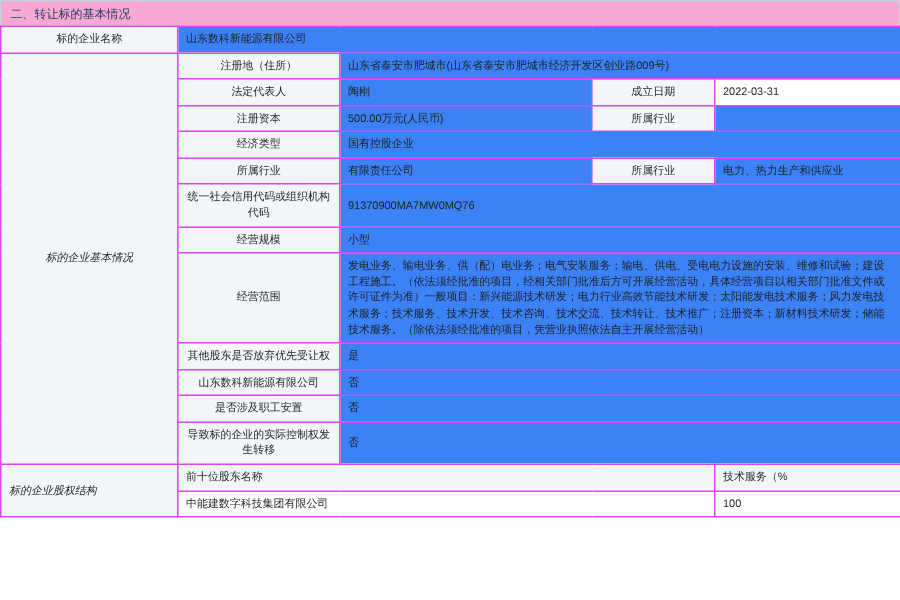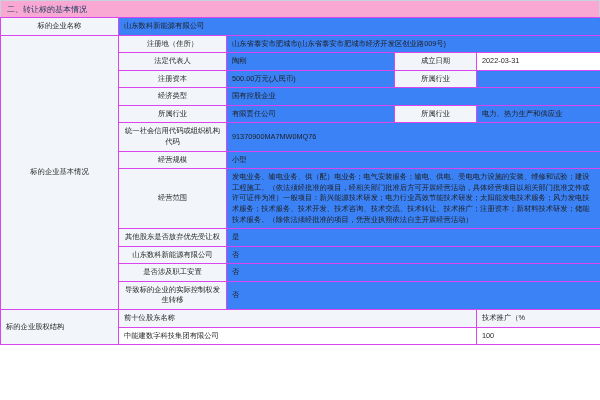--- a/index.html
+++ b/index.html
@@ -52,20 +52,21 @@
     background: #f2f5f9;
     text-align: center;
     color: #333a45;
     font-size: 7.3px;
   }
   td.lbl-big {
     background: #f2f5f9;
     text-align: center;
     color: #333a45;
     font-size: 7.5px;
+    font-style: italic;
   }
   td.val {
     background: #3b82f6;
     text-align: left;
   }
   td.val-c {
     background: #ffffff;
     text-align: left;
   }
   .scope {
@@ -164,21 +165,21 @@
       </tr>
 
       <tr>
         <td class="lbl">导致标的企业的实际控制权发生转移</td>
         <td class="val" colspan="3">否</td>
       </tr>
 
       <tr class="shareholder-head">
         <td class="lbl-big" rowspan="2">标的企业股权结构</td>
         <td colspan="3">前十位股东名称</td>
-        <td>技术推广（%</td>
+        <td>技术服务（%</td>
       </tr>
 
       <tr>
         <td class="val-c" colspan="3">中能建数字科技集团有限公司</td>
         <td class="val-c">100</td>
       </tr>
     </tbody>
   </table>
 
 </div>

